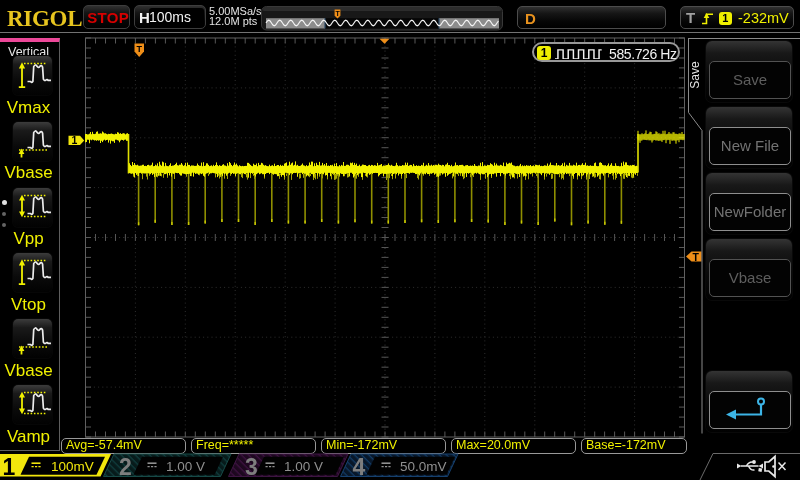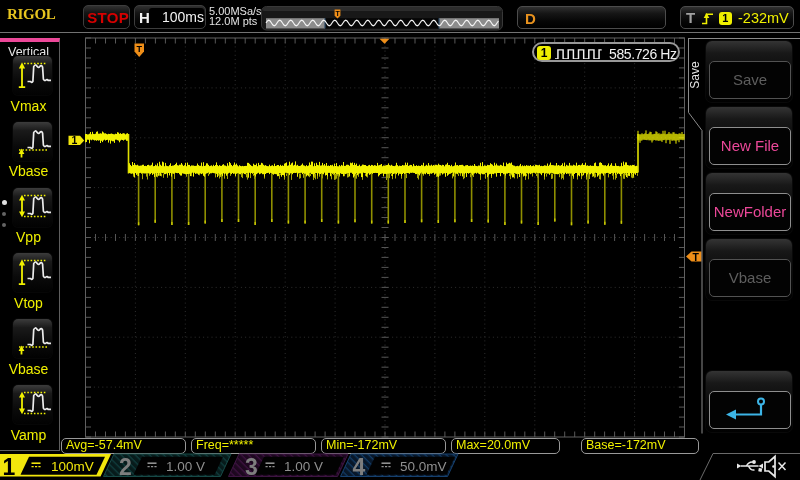--- a/index.html
+++ b/index.html
@@ -1,29 +1,29 @@
 <!DOCTYPE html>
 <html><head><meta charset="utf-8">
 <style>
 * { margin:0; padding:0; box-sizing:border-box; }
 html,body { width:800px; height:480px; background:#000; overflow:hidden;
   font-family:"Liberation Sans",sans-serif; }
 .abs { position:absolute; }
 #logo { left:7px; top:6px; font-family:"Liberation Serif",serif; font-weight:bold;
-  font-size:15px; color:#e7c51f; letter-spacing:-.3px; }
+  font-size:23px; color:#e7c51f; letter-spacing:-.3px; }
 .tbox { position:absolute; top:4.5px; height:24.5px; border-radius:5px;
   background:linear-gradient(#303030,#161616 30%,#060606 68%,#000);
   border:1px solid #3d3d3d; }
 #stop { left:83px; width:47px; color:#d60000; font-weight:bold; font-size:15px;
   text-align:right; line-height:24px; letter-spacing:.3px; }
 #hbox { left:134px; width:72px; }
 #hbox b { position:absolute; left:4px; top:3px; color:#f2f2f2; font-size:15px; }
 #hpill { position:absolute; left:14px; top:2px; width:55px; height:19.5px;
   background:#000; border-radius:3px; color:#f2f2f2; font-size:14px;
-  text-align:right; line-height:19px; }
+  text-align:left; line-height:19px; }
 #rate { left:209px; top:5.5px; color:#e4e4e4; font-size:11px; line-height:10.5px; }
 #dbox { left:517px; width:149px; color:#fff; top:6px; height:23px; border-color:#4c4c4c; }
 #dbox b { position:absolute; left:7px; top:2.5px; color:#e8921e; font-size:15px; }
 #dbox span { position:absolute; left:30px; top:3.5px; width:112px; text-align:center;
   font-size:14px; letter-spacing:-.3px; }
 #tbox { left:680px; width:114px; top:6px; height:23px; border-color:#4c4c4c; }
 #tbox .tt { position:absolute; left:5px; top:2px; color:#a2a2a2;
   font-weight:bold; font-size:15px; }
 #tbox .one { position:absolute; left:38px; top:5px; width:12.5px; height:12.5px;
   background:#f0f000; border-radius:3px; color:#000; font-weight:bold; font-size:11px;
@@ -32,31 +32,31 @@
 #sep { left:0; top:31.5px; width:800px; height:1.5px; background:#727272; }
 #lside { left:0; top:38px; width:60px; height:412.5px;
   border-top:4px solid #ec4899; border-right:1px solid #5e5e5e;
   border-bottom:1px solid #5e5e5e; }
 #lside h3 { position:absolute; left:8px; top:2.5px; color:#e6e6e6; font-size:12.5px;
   font-weight:normal; }
 .vbtn { position:absolute; left:12.5px; width:39px; height:39px; border-radius:5px;
   background:linear-gradient(#3c3c3c,#1a1a1a 22%,#0a0a0a 62%,#020202);
   box-shadow:0 0 0 1px #060606; }
 .vlab { position:absolute; left:0; width:57px; text-align:center; color:#f0f000;
-  font-size:14px; }
+  font-size:17px; }
 .dot { position:absolute; left:2px; border-radius:50%; }
 #rside { left:688px; top:37.5px; width:112px; height:442.5px; }
 #savetab { position:absolute; left:1px; top:26px; color:#e8e8e8; font-size:12px;
   transform:rotate(-90deg); transform-origin:0 0; width:60px; text-align:center; line-height:12px; }
 .mslot { position:absolute; left:706px; width:86px; height:61px; border-radius:6px;
   background:linear-gradient(#343434,#181818 20%,#0a0a0a 55%,#010101);
   box-shadow:0 0 0 1px #090909; }
 .mbox { position:absolute; left:709px; width:82px; height:38px; border-radius:5px;
   background:#030303; font-size:15px; text-align:center; line-height:36px; }
-.men { border:1.5px solid #8e8e8e; color:#ec4899; }
+.men { border:1.5px solid #8e8e8e; color:#737373; }
 .mdis { border:1.5px solid #525252; color:#5e5e5e; }
 .meas { position:absolute; top:438px; height:15.5px; border:1px solid #999;
   border-radius:5px; background:#000; color:#f0f000; font-size:12.5px;
   line-height:13.5px; padding-left:4px; }
 #freq { left:532px; top:42px; width:148px; height:20px; border:2px solid #989898;
   border-radius:10px; background:#000; }
 #freq .one { position:absolute; left:3px; top:1.5px; width:14px; height:14px;
   background:#f0f000; border-radius:3px; color:#000; font-weight:bold; font-size:12px;
   text-align:center; line-height:14.5px; }
 #freq .hz { position:absolute; left:75px; top:1.5px; color:#f2f2f2; font-size:14px; letter-spacing:-.4px; white-space:nowrap; }
@@ -194,22 +194,22 @@
     <svg width="82" height="38" viewBox="0 0 82 38" style="position:absolute;left:0;top:0">
       <path d="M25 22.5H51V12" stroke="#3cb4e6" stroke-width="2.2" fill="none"></path>
       <path d="M16 22.5l10-5v10z" fill="#3cb4e6"></path>
       <circle cx="51" cy="9.5" r="3" fill="none" stroke="#3cb4e6" stroke-width="2"></circle>
     </svg>
   </div>
 
 <div class="meas" style="left:61px;width:125px">Avg=-57.4mV</div>
 <div class="meas" style="left:191px;width:125px">Freq=*****</div>
 <div class="meas" style="left:321px;width:125px">Min=-172mV</div>
-<div class="meas" style="left:451px;width:109px">Max=20.0mV</div>
-<div class="meas" style="left:581px;width:118px">Base=-172mV</div>
+<div class="meas" style="left:451px;width:125px">Max=20.0mV</div>
+<div class="meas" style="left:581px;width:106px">Base=-172mV</div>
 <div id="freq" class="abs">
     <div class="one">1</div>
   <svg style="position:absolute;left:21px;top:4.5px" width="47" height="10.5" viewBox="0 0 48 12" preserveAspectRatio="none">
     <path d="M0 11.3h3V1h5.3v10.3h5.2V1h5.3v10.3h5.2V1h5.3v10.3h5.2V1h5.3v10.3h5.2V1h2.7" stroke="#f2f2f2" stroke-width="1.5" fill="none"></path>
   </svg>
   <div class="hz">585.726 Hz</div>
   </div>
 
 <svg width="800" height="27" viewBox="0 0 800 27" style="position:absolute;left:0;top:453px">
 <defs>

